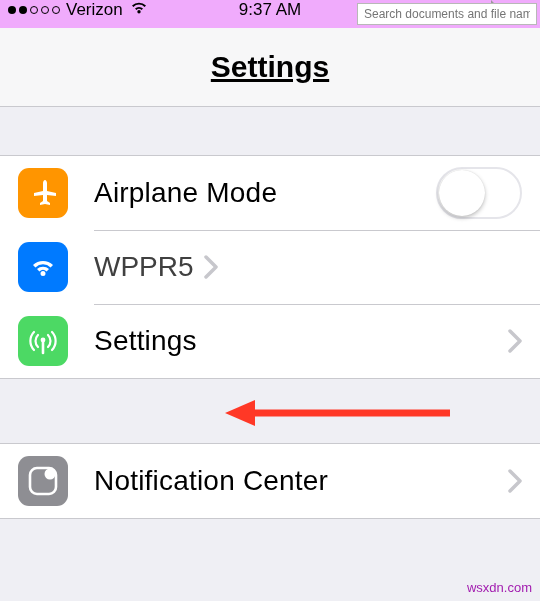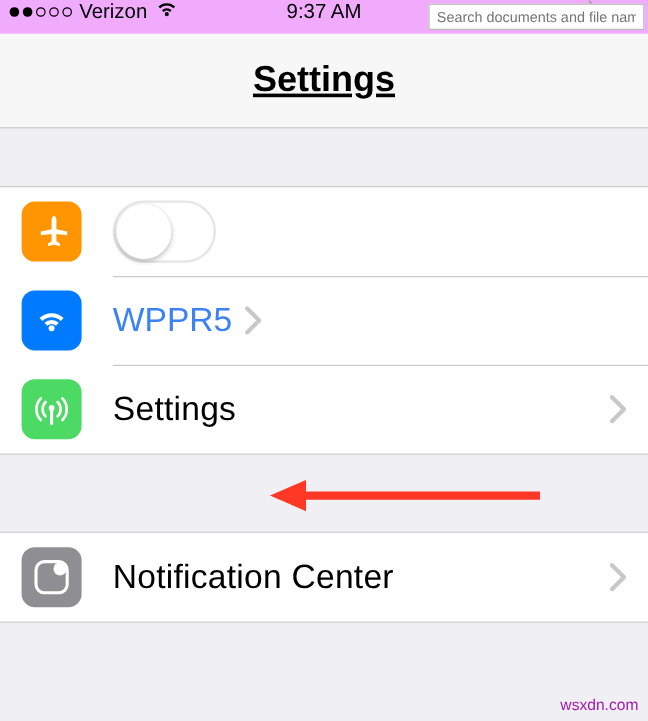--- a/index.html
+++ b/index.html
@@ -120,21 +120,21 @@
     flex-shrink: 0;
   }
   .label {
     font-size: 28px;
     font-weight: 400;
     flex: 1;
     letter-spacing: 0.2px;
   }
   .value {
     font-size: 28px;
-    color: #3b82f6;
+    color: #404040;
     margin-right: 10px;
   }
   .chevron {
     width: 14px;
     height: 24px;
     flex-shrink: 0;
   }
   .chevron svg { display: block; }
 
   
@@ -227,20 +227,21 @@
 </div>
 
 <div class="group">
 
   <div class="cell">
     <div class="icon-box" style="background:#ff9500">
       <svg width="32" height="32" viewBox="0 0 32 32">
           <path fill="#fff" d="M29 16l-9-2V6c0-1.3-.9-3-2-3s-2 1.7-2 3v8l-9 2v3l9-1v6l-3 2v2l5-1 5 1v-2l-3-2v-6l9 1v-3z"></path>
         </svg>
     </div>
+    <div class="label">Airplane Mode</div>
     <div class="switch">
       <div class="switch-knob"></div>
     </div>
   </div>
 
   <div class="cell">
     <div class="icon-box" style="background:#007aff">
       <svg width="32" height="32" viewBox="0 0 32 32">
           <path fill="#fff" d="M16 25a2.5 2.5 0 100-5 2.5 2.5 0 000 5zm-6-7l2.4 2.4a5.5 5.5 0 017.2 0L22 18a9 9 0 00-12 0zm-4-4l2.4 2.4a11 11 0 0115.2 0L26 14a14.5 14.5 0 00-20 0z"></path>
         </svg>

